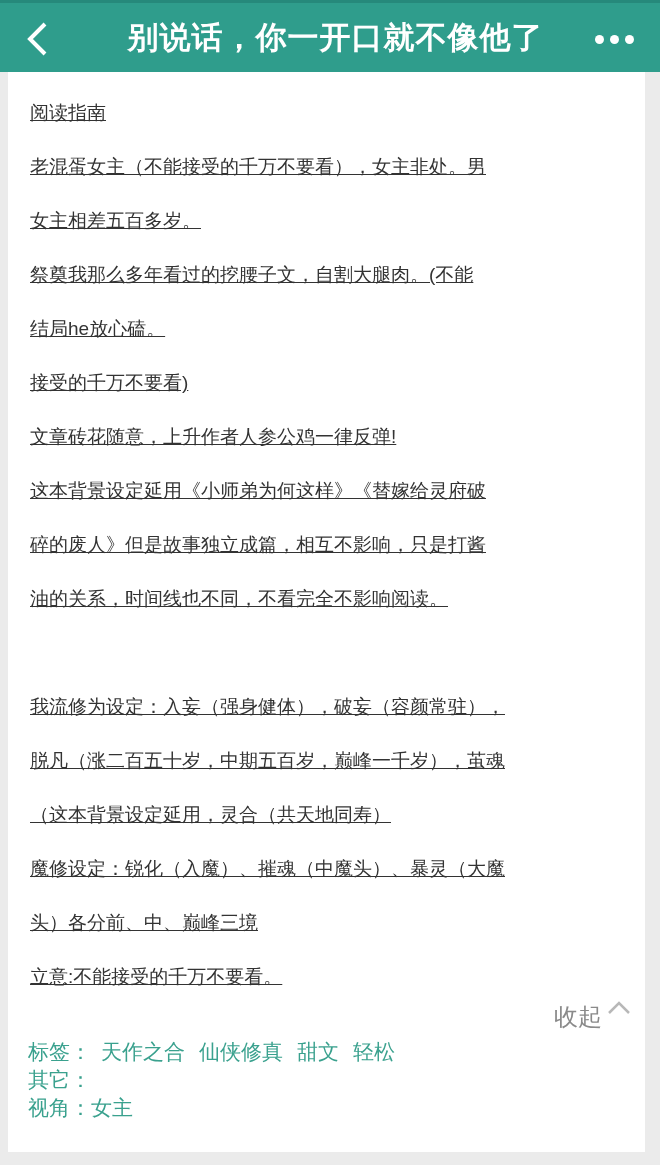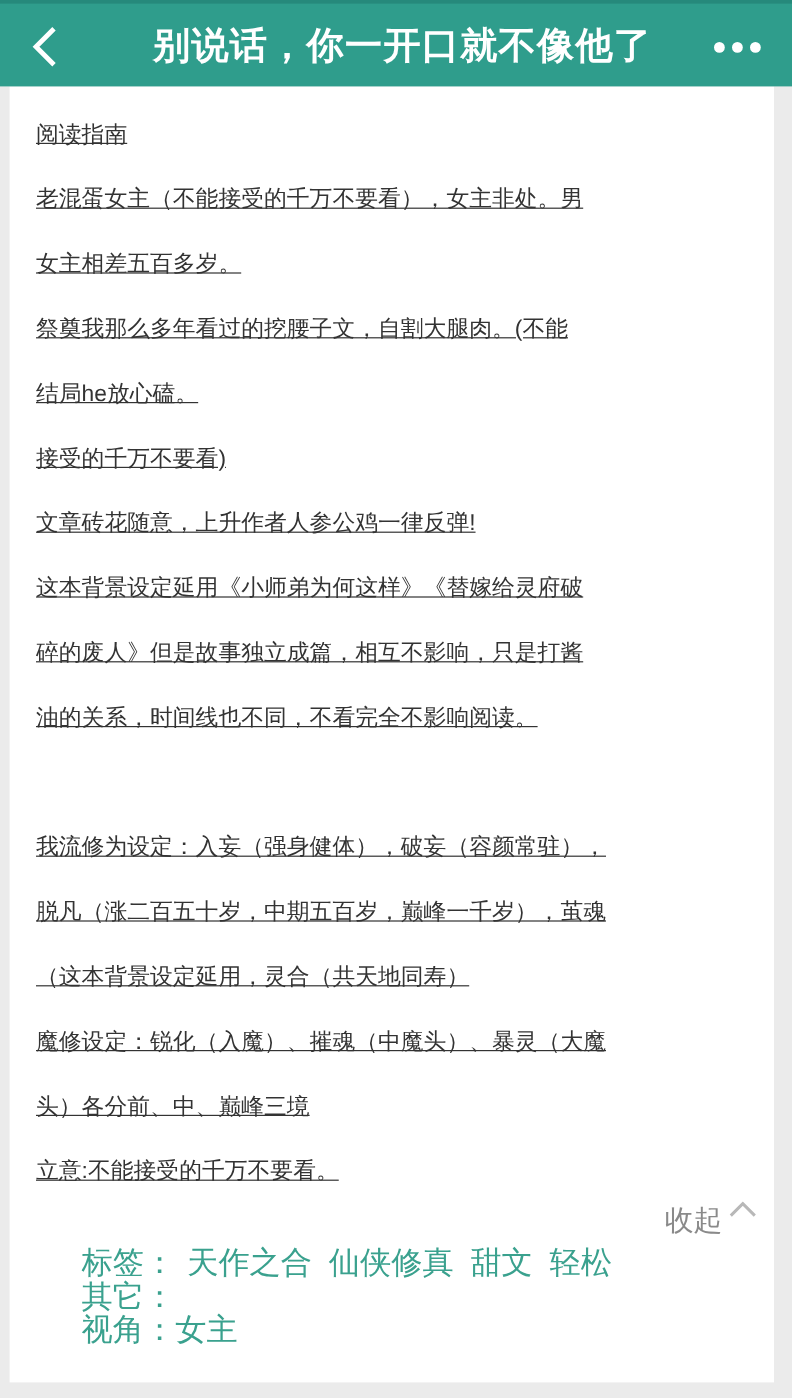--- a/index.html
+++ b/index.html
@@ -113,22 +113,21 @@
     color: var(--collapse-text, #8A8A8A);
     font-size: 24px;
     font-family: inherit;
     padding: 0;
   }
   
   .meta {
     margin-top: 8px;
     padding: 0 10px 0 20px;
     color: var(--accent-green, #3AA18E);
-    font-size: 26px;
-    margin-left: 40px;
+    font-size: 21px;
   }
   .meta-line {
     height: 28px;
     line-height: 28px;
     white-space: nowrap;
     overflow: hidden;
   }
   .meta-label { margin-right: 10px; }
   .tag { margin-right: 14px; cursor: pointer; }
   .pair-gap { margin-left: 48px; }

